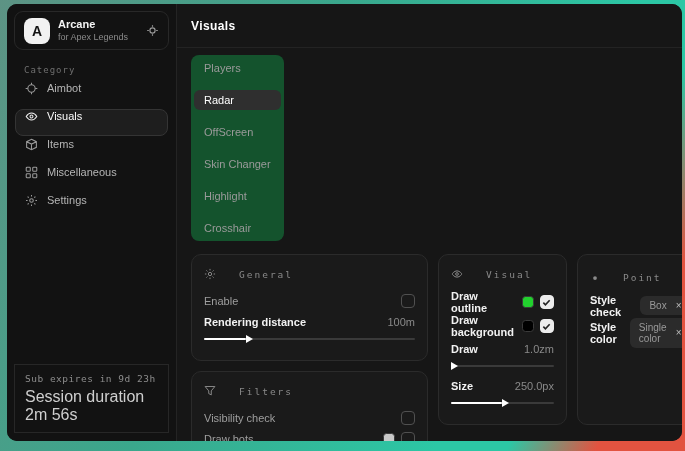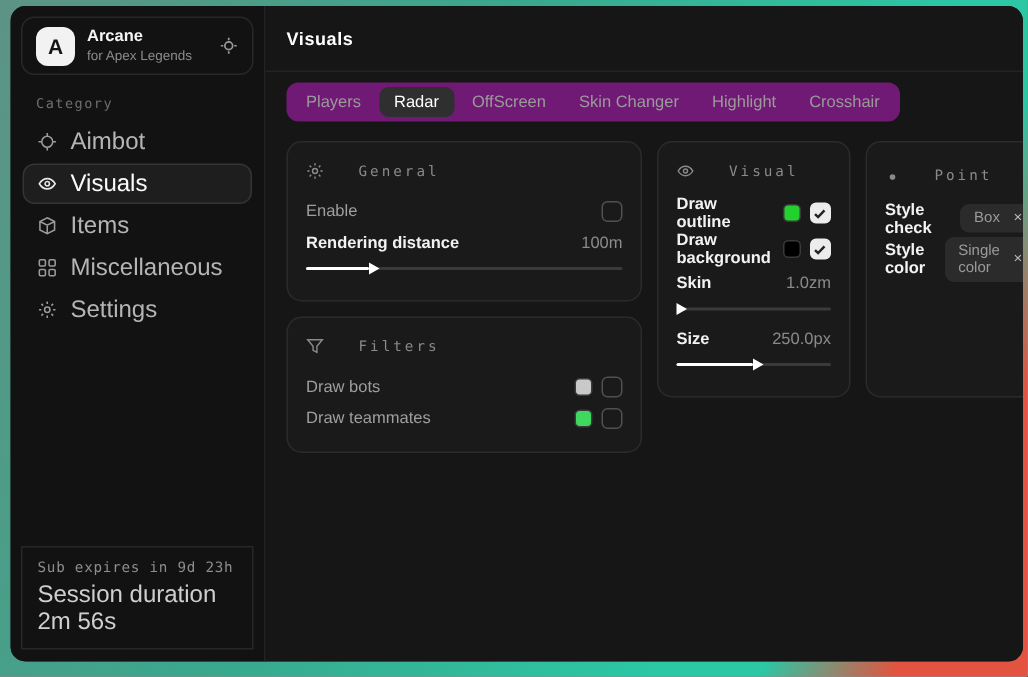--- a/index.html
+++ b/index.html
@@ -15,33 +15,33 @@
   
   .sidebar { width:170px; min-width:170px; background:#121212; border-right:1px solid #242424; display:flex; flex-direction:column; }
   .brand-card { margin:7px 7px 0; border:1px solid #282828; border-radius:9px; height:39px; display:flex; align-items:center; padding:0 9px; gap:8px; }
   .logo { width:26px; height:26px; background:#f2f2f2; border-radius:8px; color:#141414; font-weight:700; display:flex; align-items:center; justify-content:center; font-size:14px; }
   .brand-text { display:flex; flex-direction:column; line-height:1.25; }
   .brand-title { font-size:11px; font-weight:700; color:#f5f5f5; }
   .brand-sub { font-size:9px; color:#8b8b8b; }
   .brand-action { margin-left:auto; color:#9a9a9a; display:flex; cursor:pointer; }
   .category { margin:15px 0 6px 17px; font-family:"DejaVu Sans Mono", monospace; font-size:9px; color:#6f6f6f; letter-spacing:1px; }
   .nav { padding:0 8px; }
-  .nav-item { height:27px; display:flex; align-items:center; gap:9px; padding:0 9px; border-radius:8px; border:1px solid transparent; color:#b5b5b5; font-size:16px; margin-bottom:1px; cursor:pointer; }
+  .nav-item { height:27px; display:flex; align-items:flex-start; gap:9px; padding:0 9px; border-radius:8px; border:1px solid transparent; color:#b5b5b5; font-size:11px; margin-bottom:1px; cursor:pointer; }
   .nav-item.selected { background:#1e1e1e; border-color:#343434; color:#fafafa; }
   .nav-item .ni { display:flex; color:#9a9a9a; }
   .nav-item.selected .ni { color:#e8e8e8; }
   .sidebar-footer { margin:auto 7px 8px; border:1px solid #272727; border-radius:0; padding:8px 10px; }
   .sf1 { font-family:"DejaVu Sans Mono", monospace; font-size:9.5px; color:#8d8d8d; letter-spacing:0.5px; }
   .sf2 { font-size:16px; color:#cfcfcf; margin-top:4px; }
   
   .main { flex:1; display:flex; flex-direction:column; min-width:0; background:#161616; }
   .main-header { height:44px; min-height:44px; display:flex; align-items:center; padding-left:14px; border-bottom:1px solid #232323; }
   .main-title { font-size:12px; font-weight:700; color:#ffffff; letter-spacing:0.4px; }
   .tabbar { margin:7px 0 0 14px; }
-  .tabs { display:inline-flex; background:#701a75; border-radius:8px; padding:3px; gap:2px; }
+  .tabs { display:inline-flex; background:#14532d; border-radius:8px; padding:3px; gap:12px;flex-direction:column; }
   .tab { font-size:11px; color:#9a9a9a; padding:4px 10px; border-radius:6px; cursor:pointer; white-space:nowrap; }
   .tab.selected { background:#2f2f2f; color:#ffffff; }
   .content { display:flex; gap:10px; padding:13px 18px 0 14px; align-items:flex-start; }
   .col-left { width:237px; min-width:237px; display:flex; flex-direction:column; gap:10px; }
   .col-right { width:225px; min-width:225px; display:flex; gap:10px; }
   .panel { background:#1a1a1a; border:1px solid #2b2b2b; border-radius:10px; padding:10px 12px 12px; }
   .panel-header { display:flex; align-items:center; gap:23px; font-family:"DejaVu Sans Mono", monospace; font-size:9.5px; letter-spacing:2px; color:#8a8a8a; margin:3px 0 10px; }
   .panel-header .ph-ic { display:flex; color:#8a8a8a; }
   .prow { display:flex; align-items:center; min-height:21px; gap:8px; }
   .lbl { font-size:11px; color:#9f9f9f; }
@@ -186,20 +186,26 @@
         <div class="panel">
           <div class="panel-header">
             <span class="ph-ic">
               <svg width="12" height="12" viewBox="0 0 16 16" fill="none" stroke="currentColor" stroke-width="1.3">
                 <path d="M1.5 2h13L9.7 7.8v5.4l-3.4-1.8V7.8L1.5 2z"></path>
               </svg>
             </span>
             <span>Filters</span>
           </div>
           <div class="prow">
+            <span class="lbl">Visibility check</span>
+            <div class="rgroup">
+              <div class="checkbox"></div>
+            </div>
+          </div>
+          <div class="prow">
             <span class="lbl">Draw bots</span>
             <div class="rgroup">
               <div class="swatch" style="background:#c9c9c9"></div>
               <div class="checkbox"></div>
             </div>
           </div>
           <div class="prow">
             <span class="lbl">Draw teammates</span>
             <div class="rgroup">
               <div class="swatch" style="background:#3fd85e"></div>
@@ -238,21 +244,21 @@
             <div class="rgroup">
               <div class="swatch" style="background:#000000"></div>
               <div class="checkbox checked">
                 <svg width="9" height="9" viewBox="0 0 10 10" fill="none" stroke="#222" stroke-width="1.8">
                     <path d="M1.5 5.2l2.3 2.3 4.7-5"></path>
                   </svg>
               </div>
             </div>
           </div>
           <div class="prow">
-            <span class="lbl strong">Skin</span>
+            <span class="lbl strong">Draw</span>
             <span class="val">1.0zm</span>
           </div>
           <div class="slider">
             <div class="track"></div>
             <div class="fill" style="width:0%"></div>
           </div>
           <div class="prow">
             <span class="lbl strong">Size</span>
             <span class="val">250.0px</span>
           </div>

